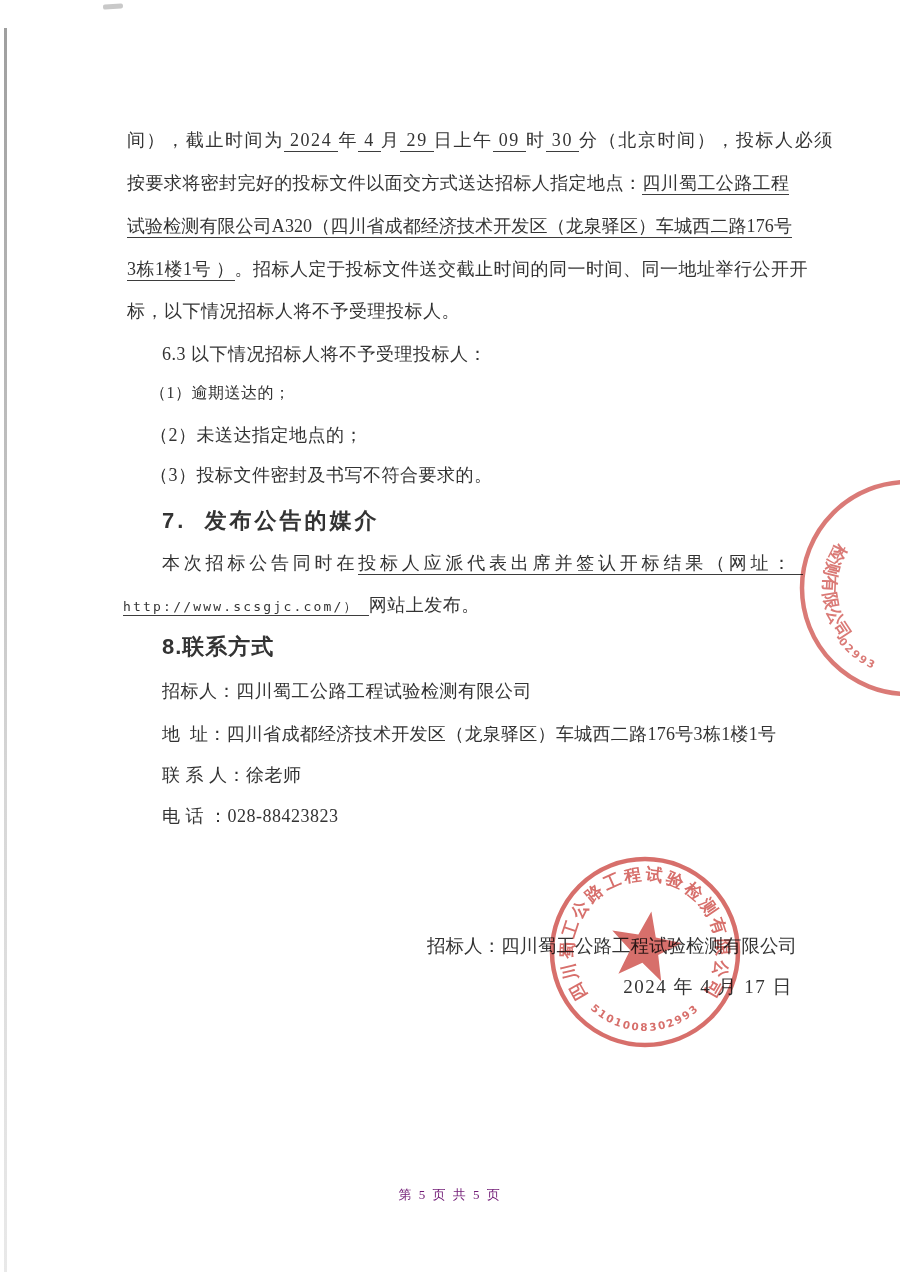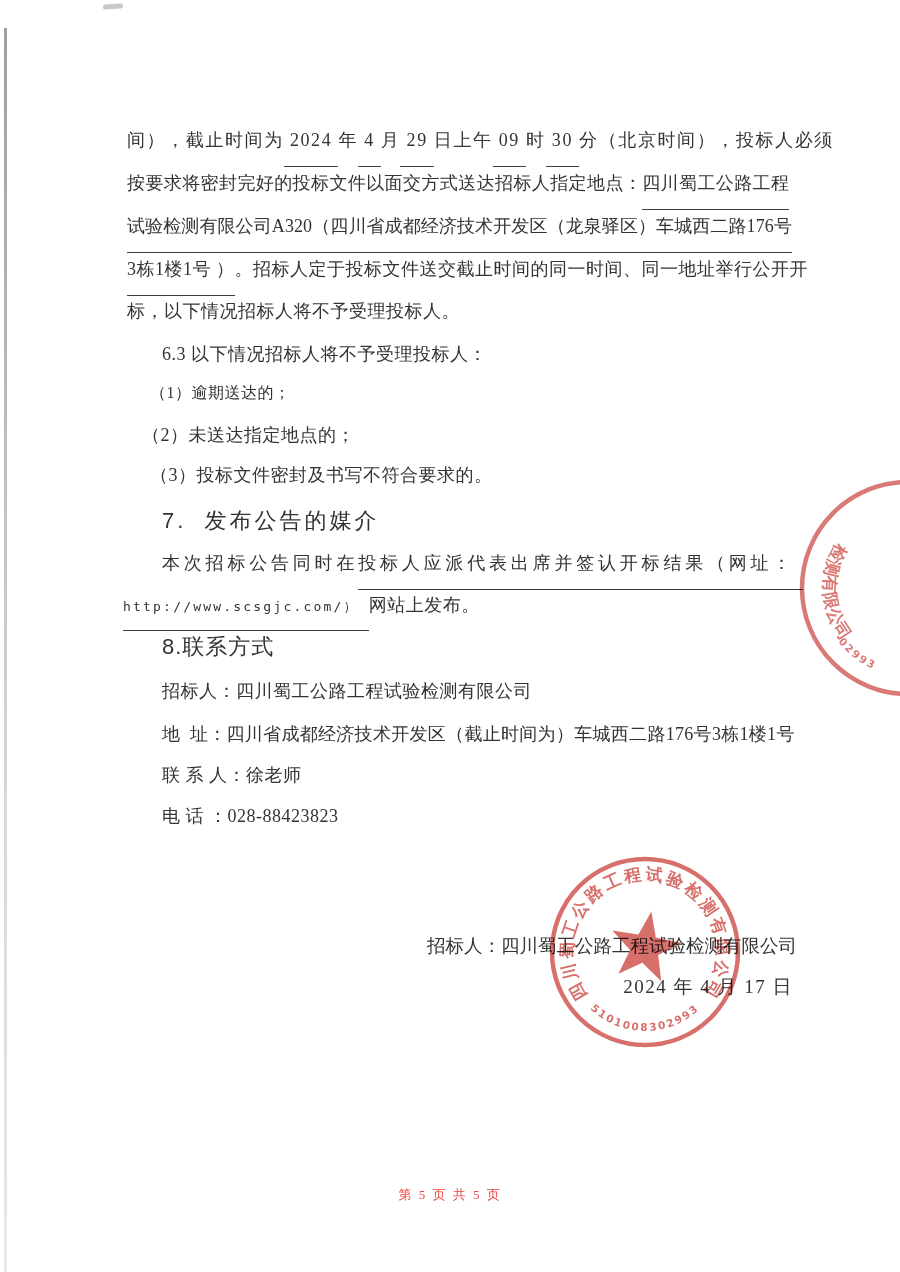--- a/index.html
+++ b/index.html
@@ -11,26 +11,26 @@
     font-family:"Liberation Serif","DejaVu Serif",serif;
   }
   .line{
     position:absolute;
     white-space:pre;
     line-height:1.2;
     color:var(--ink,#333);
     font-family:"Liberation Serif","DejaVu Serif",serif;
   }
   .line.bold{
-    font-weight:normal;
+    font-weight:bold;
     font-family:"Liberation Sans","DejaVu Sans",sans-serif;
   }
   .seg.u{
     border-bottom:1.5px solid #3d3d3d;
-    padding-bottom:16px;
+    padding-bottom:1px;
   }
   .seg.mono{
     font-family:"DejaVu Sans Mono","Liberation Mono",monospace;
     font-size:13px;
     letter-spacing:2.2px;
   }
   #seal-overlay{
     position:absolute;left:0;top:0;
     pointer-events:none;
     mix-blend-mode:multiply;
@@ -79,33 +79,33 @@
 <div class="page" style="background: rgb(255, 255, 255);">
 
   <div id="text-layer">
       <div class="line" style="top: 130.04px; left: 127px; font-size: 18px; letter-spacing: 1.6px;"><span class="seg">间），截止时间为</span><span class="seg u"> 2024 </span><span class="seg">年</span><span class="seg u"> 4 </span><span class="seg">月</span><span class="seg u"> 29 </span><span class="seg">日上午</span><span class="seg u"> 09 </span><span class="seg">时</span><span class="seg u"> 30 </span><span class="seg">分（北京时间），投标人必须</span></div>
       <div class="line" style="top: 173.04px; left: 127px; font-size: 18px; letter-spacing: 0.4px;"><span class="seg">按要求将密封完好的投标文件以面交方式送达招标人指定地点：</span><span class="seg u">四川蜀工公路工程</span></div>
       <div class="line" style="top: 216.04px; left: 127px; font-size: 18px; letter-spacing: 0.1px;"><span class="seg u">试验检测有限公司A320（四川省成都经济技术开发区（龙泉驿区）车城西二路176号</span></div>
       <div class="line" style="top: 259.04px; left: 127px; font-size: 18px; letter-spacing: 0.5px;"><span class="seg u">3栋1楼1号 ）</span><span class="seg">。招标人定于投标文件送交截止时间的同一时间、同一地址举行公开开</span></div>
       <div class="line" style="top: 301.04px; left: 127px; font-size: 18px; letter-spacing: 0.5px;"><span class="seg">标，以下情况招标人将不予受理投标人。</span></div>
       <div class="line" style="top: 344.04px; left: 162px; font-size: 18px; letter-spacing: 0.5px;"><span class="seg">6.3 以下情况招标人将不予受理投标人：</span></div>
       <div class="line" style="top: 383.04px; left: 150px; font-size: 16px; letter-spacing: 0.5px;"><span class="seg">（1）逾期送达的；</span></div>
-      <div class="line" style="top: 425.04px; left: 142px; font-size: 18px; letter-spacing: 0.5px; font-family: Liberation Serif, serif;"><span class="seg">（2）未送达指定地点的；</span></div>
+      <div class="line" style="top: 425.04px; left: 150px; font-size: 18px; letter-spacing: 0.5px; font-family: Liberation Serif, serif;"><span class="seg">（2）未送达指定地点的；</span></div>
       <div class="line" style="top: 465.04px; left: 150px; font-size: 18px; letter-spacing: 0.5px;"><span class="seg">（3）投标文件密封及书写不符合要求的。</span></div>
       <div class="line bold" style="top: 508.16px; left: 162px; font-size: 22px; letter-spacing: 3px;"><span class="seg">7.  发布公告的媒介</span></div>
       <div class="line" style="top: 553.04px; left: 162px; font-size: 18px; letter-spacing: 3.8px;"><span class="seg">本次招标公告同时在</span><span class="seg u">投标人应派代表出席并签认开标结果（网址： </span></div>
       <div class="line" style="top: 595.04px; left: 123px; font-size: 18px; letter-spacing: 0.5px; text-align: right;"><span class="seg u mono">http://www.scsgjc.com/） </span><span class="seg">网站上发布。</span></div>
       <div class="line bold" style="top: 634.16px; left: 162px; font-size: 22px; letter-spacing: 1px;"><span class="seg">8.联系方式</span></div>
       <div class="line" style="top: 681.04px; left: 162px; font-size: 18px; letter-spacing: 0.5px;"><span class="seg">招标人：四川蜀工公路工程试验检测有限公司</span></div>
-      <div class="line" style="top: 724.04px; left: 162px; font-size: 18px; letter-spacing: 0.3px;"><span class="seg">地  址：四川省成都经济技术开发区（截止时间为）车城西二路176号3栋1楼1号</span></div>
+      <div class="line" style="top: 724.04px; left: 162px; font-size: 18px; letter-spacing: 0.3px;"><span class="seg">地  址：四川省成都经济技术开发区（龙泉驿区）车城西二路176号3栋1楼1号</span></div>
       <div class="line" style="top: 765.04px; left: 162px; font-size: 18px; letter-spacing: 0.5px;"><span class="seg">联 系 人：徐老师</span></div>
       <div class="line" style="top: 806.04px; left: 162px; font-size: 18px; letter-spacing: 0.5px;"><span class="seg">电 话 ：028-88423823</span></div>
       <div class="line" style="top: 934.68px; left: 427px; font-size: 18.5px;"><span class="seg">招标人：四川蜀工公路工程试验检测有限公司</span></div>
       <div class="line" style="top: 976.32px; right: 107px; font-size: 19px; letter-spacing: 1.5px;"><span class="seg">2024 年 4 月 17 日</span></div>
-      <div class="line" style="top: 1186.64px; left: 0px; right: 0px; text-align: center; font-size: 13px; letter-spacing: 2px; color: #ef4444;"><span class="seg">第 5 页 共 5 页</span></div>
+      <div class="line" style="top: 1186.64px; left: 0px; right: 0px; text-align: center; font-size: 13px; letter-spacing: 2px; color: #701a75;"><span class="seg">第 5 页 共 5 页</span></div>
     </div>
 
   <svg id="seal-overlay" width="900" height="1272" viewBox="0 0 900 1272">
     <defs>
       <path id="arc-main-top" d="M 594.1 1002.9 A 72 72 0 1 1 695.9 1002.9" fill="none"></path>
       <path id="arc-main-bottom" d="M 576.6 991.5 A 79 79 0 0 0 713.4 991.5" fill="none"></path>
       <path id="arc-partial-chars" d="M 839.2 539.8 A 84 84 0 0 0 845.6 644.2" fill="none"></path>
       <path id="arc-partial-serial" d="M 837.7 641.0 A 88 88 0 0 0 875.0 669.6" fill="none"></path>
     </defs>
 

